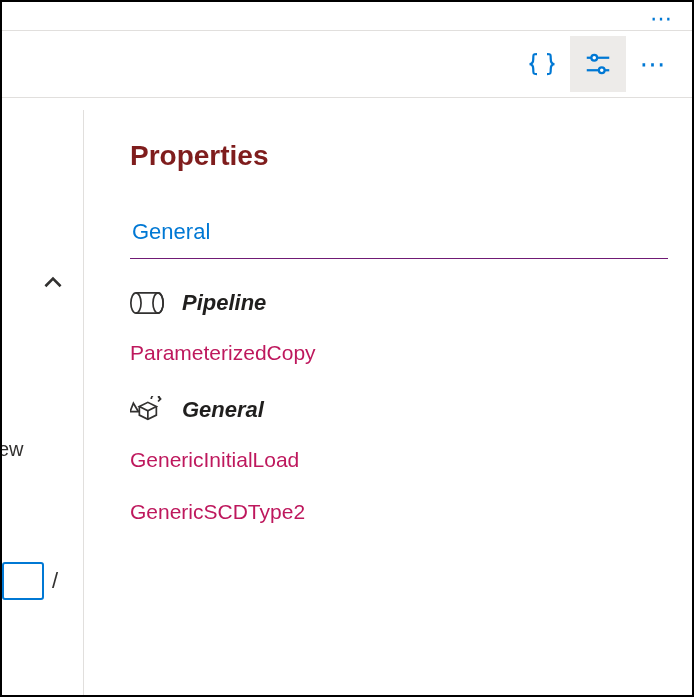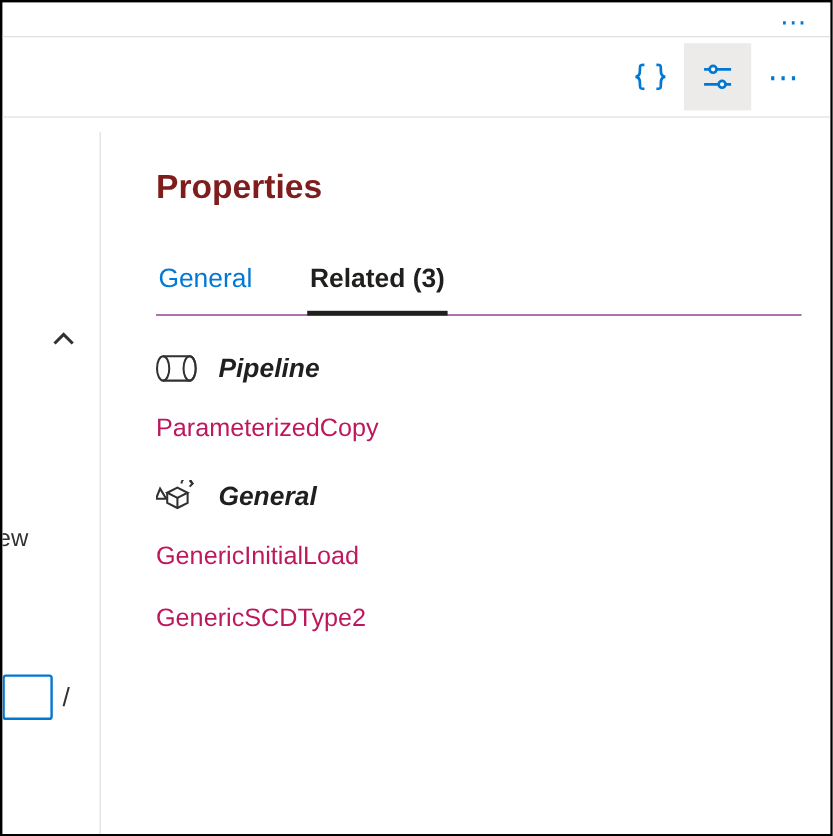--- a/index.html
+++ b/index.html
@@ -183,21 +183,20 @@
       <div class="frag-input"></div>
       <span class="slash">/</span>
     </div>
   </div>
 
   <div class="panel">
     <h1 class="panel-title">Properties</h1>
 
     <div class="tabs">
       <div class="tab">General</div>
-      <div class="tab active">Related (3)</div>
     </div>
 
     <div class="section">
       <div class="section-head">
         <svg viewBox="0 0 40 28" fill="none" stroke="#323130" stroke-width="2">
           <ellipse cx="7" cy="14" rx="6" ry="12"></ellipse>
           <path d="M7 2 L33 2 A6 12 0 0 1 33 26 L7 26"></path>
           <ellipse cx="33" cy="14" rx="6" ry="12"></ellipse>
         </svg>
         <span class="section-title">Pipeline</span>

